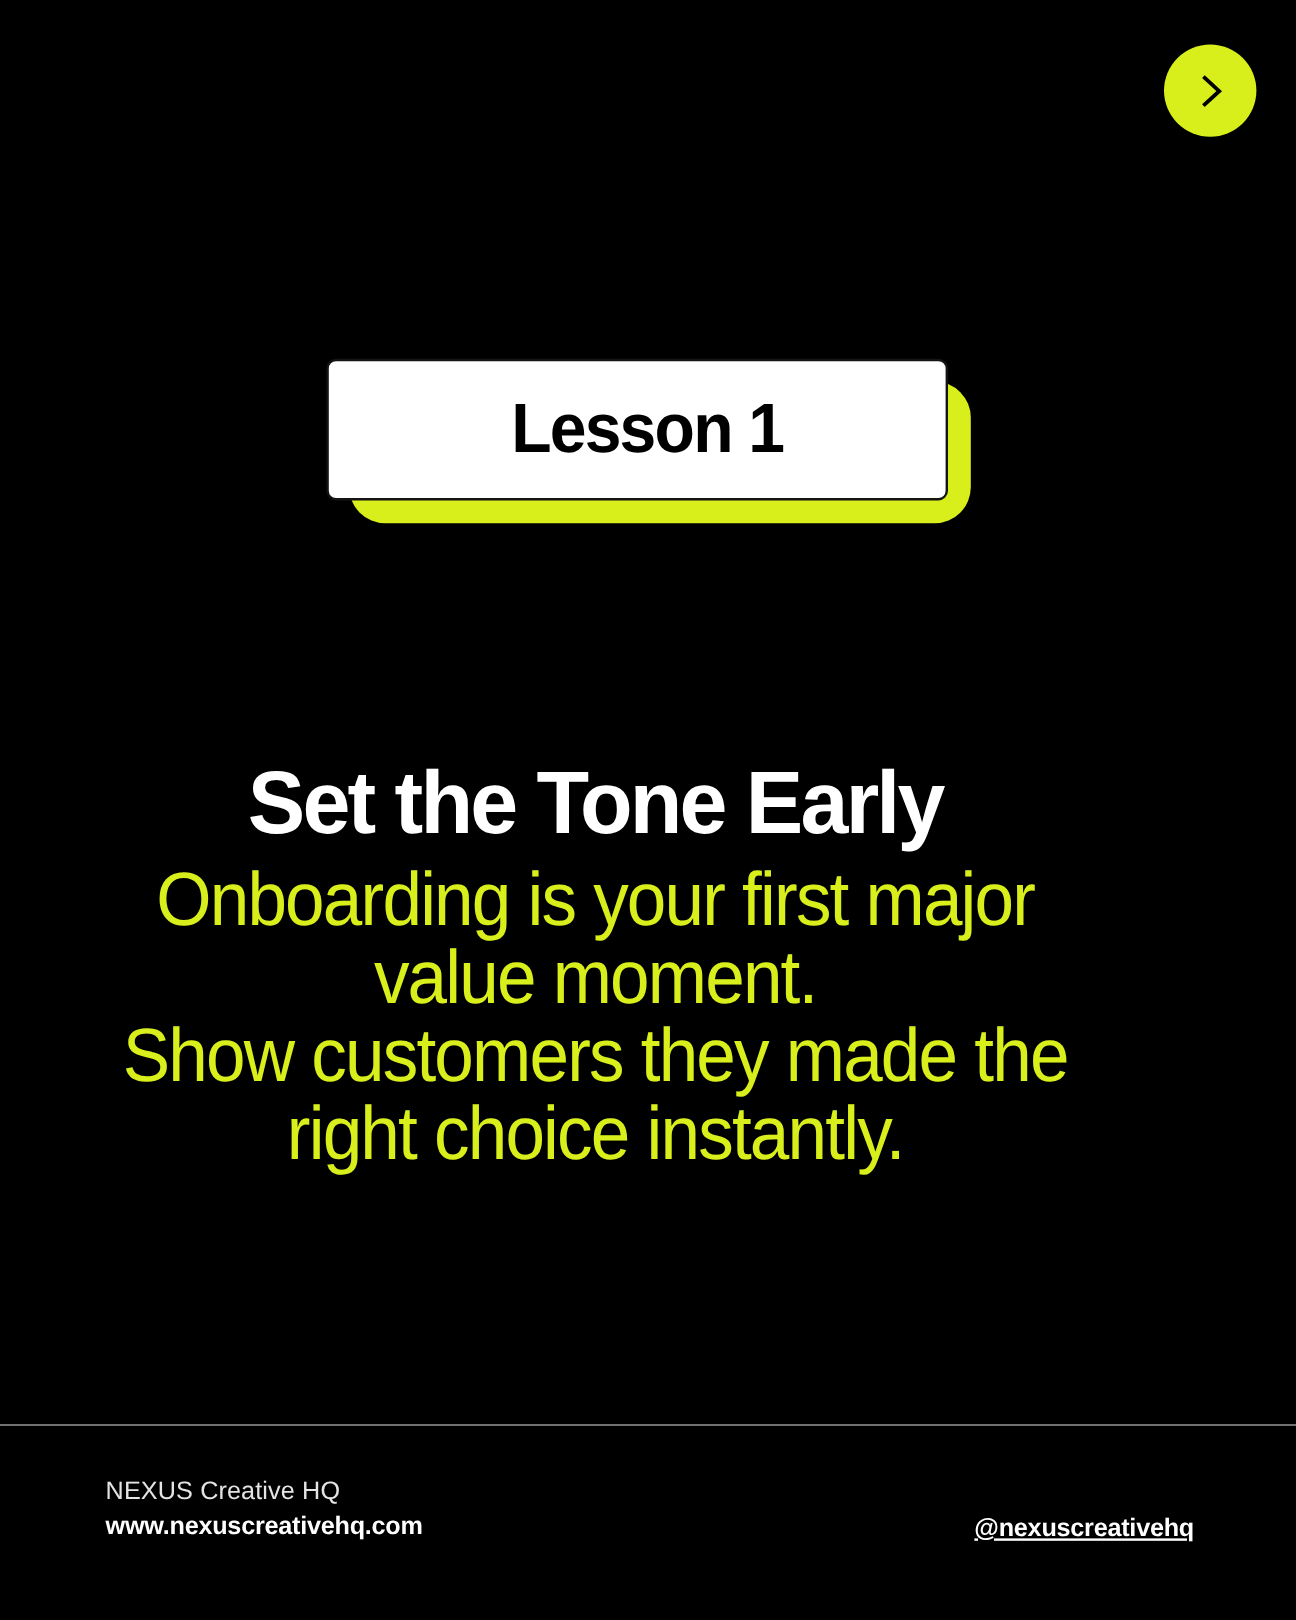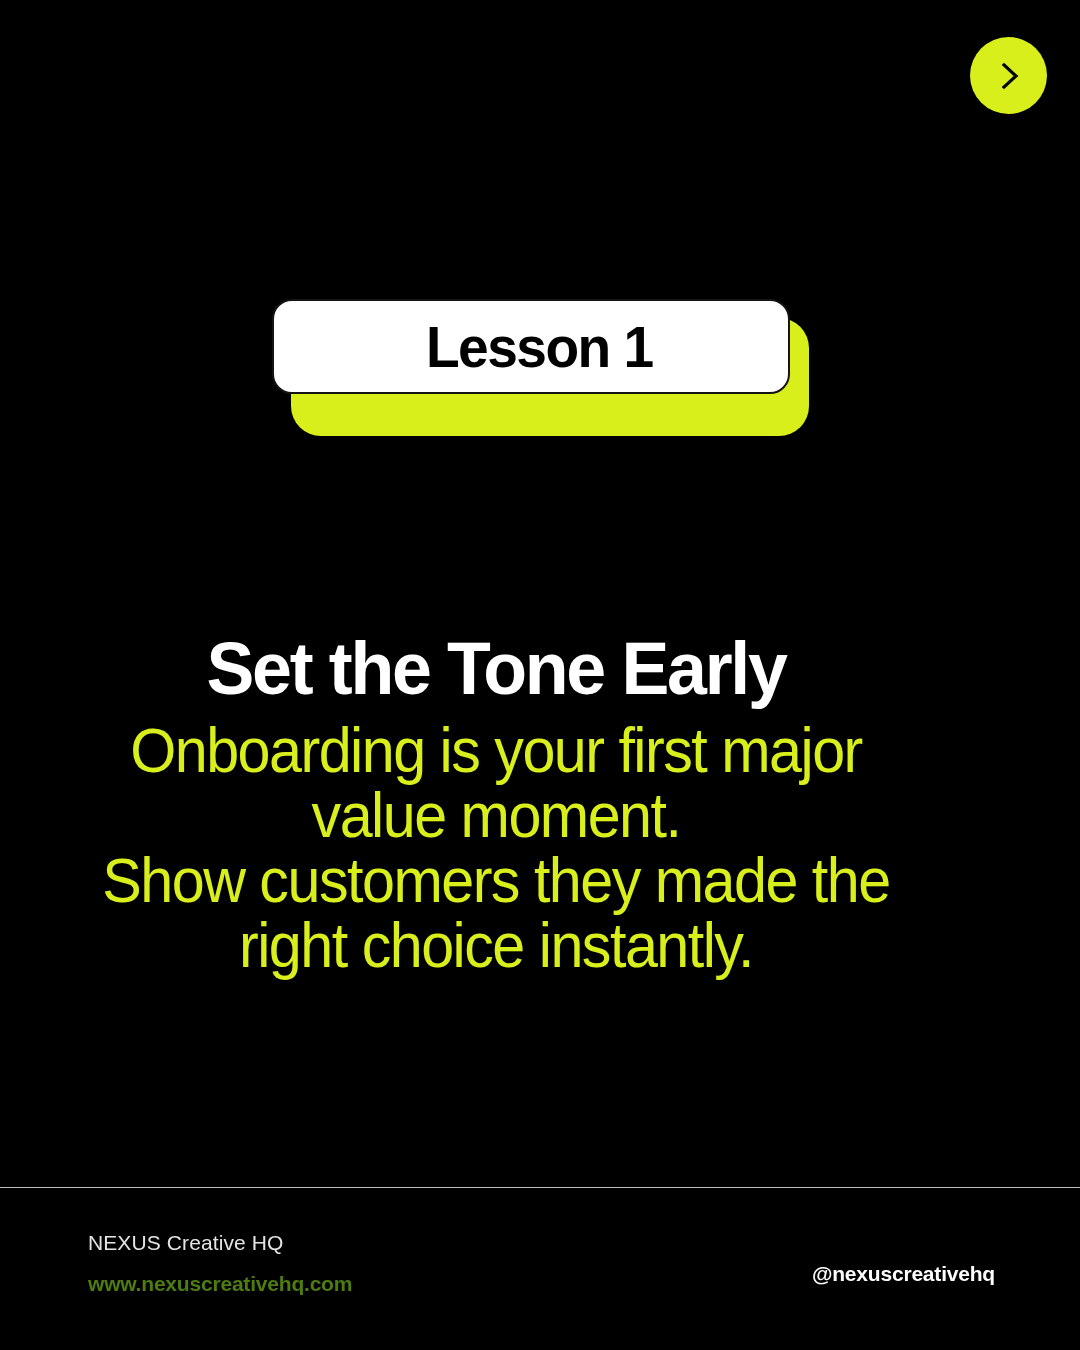--- a/index.html
+++ b/index.html
@@ -51,24 +51,24 @@
     width: 518px;
     height: 118px;
     background: #D8EF1C;
     border-radius: 30px;
   }
   .badge-card {
     position: absolute;
     left: 0;
     top: 0;
     width: 518px;
-    height: 95px;
+    height: 118px;
     background: #FFFFFF;
     border: 2px solid #141414;
-    border-radius: 20px;
+    border-radius: 8px;
     display: flex;
     align-items: center;
     justify-content: center;
     padding-left: 16px;
   }
   .badge-label {
     color: #000000;
     font-size: 58px;
     font-weight: 700;
     letter-spacing: -1.6px;
@@ -118,43 +118,44 @@
     position: absolute;
     left: 0;
     top: 1232px;
     width: 1080px;
     height: 70px;
     padding: 0 85px 0 88px;
     display: flex;
     align-items: flex-start;
     justify-content: space-between;
   }
-  .footer-left { display: flex; flex-direction: column; gap: 20px; }
+  .footer-left { display: flex; flex-direction: column; gap: 8px; }
   .brand-name {
     color: #E4E4E4;
     font-size: 21px;
     font-weight: 400;
     letter-spacing: 0.1px;
     line-height: 1;
   }
   .brand-url {
-    color: #4d7c0f;
+    color: #ffffff;
     font-size: 21px;
     font-weight: 700;
     letter-spacing: -0.2px;
     line-height: 1;
     text-align: right;
   }
   .brand-handle {
     color: #FFFFFF;
     font-size: 21px;
     font-weight: 700;
     letter-spacing: -0.2px;
     line-height: 1;
     margin-top: 31px;
+    text-decoration: underline;
   }
 </style>
 </head>
 <body>
 
 <div class="canvas">
 
   <div class="next-arrow" aria-label="Next">
     <span>
       <svg width="34" height="34" viewBox="0 0 34 34" aria-hidden="true">

